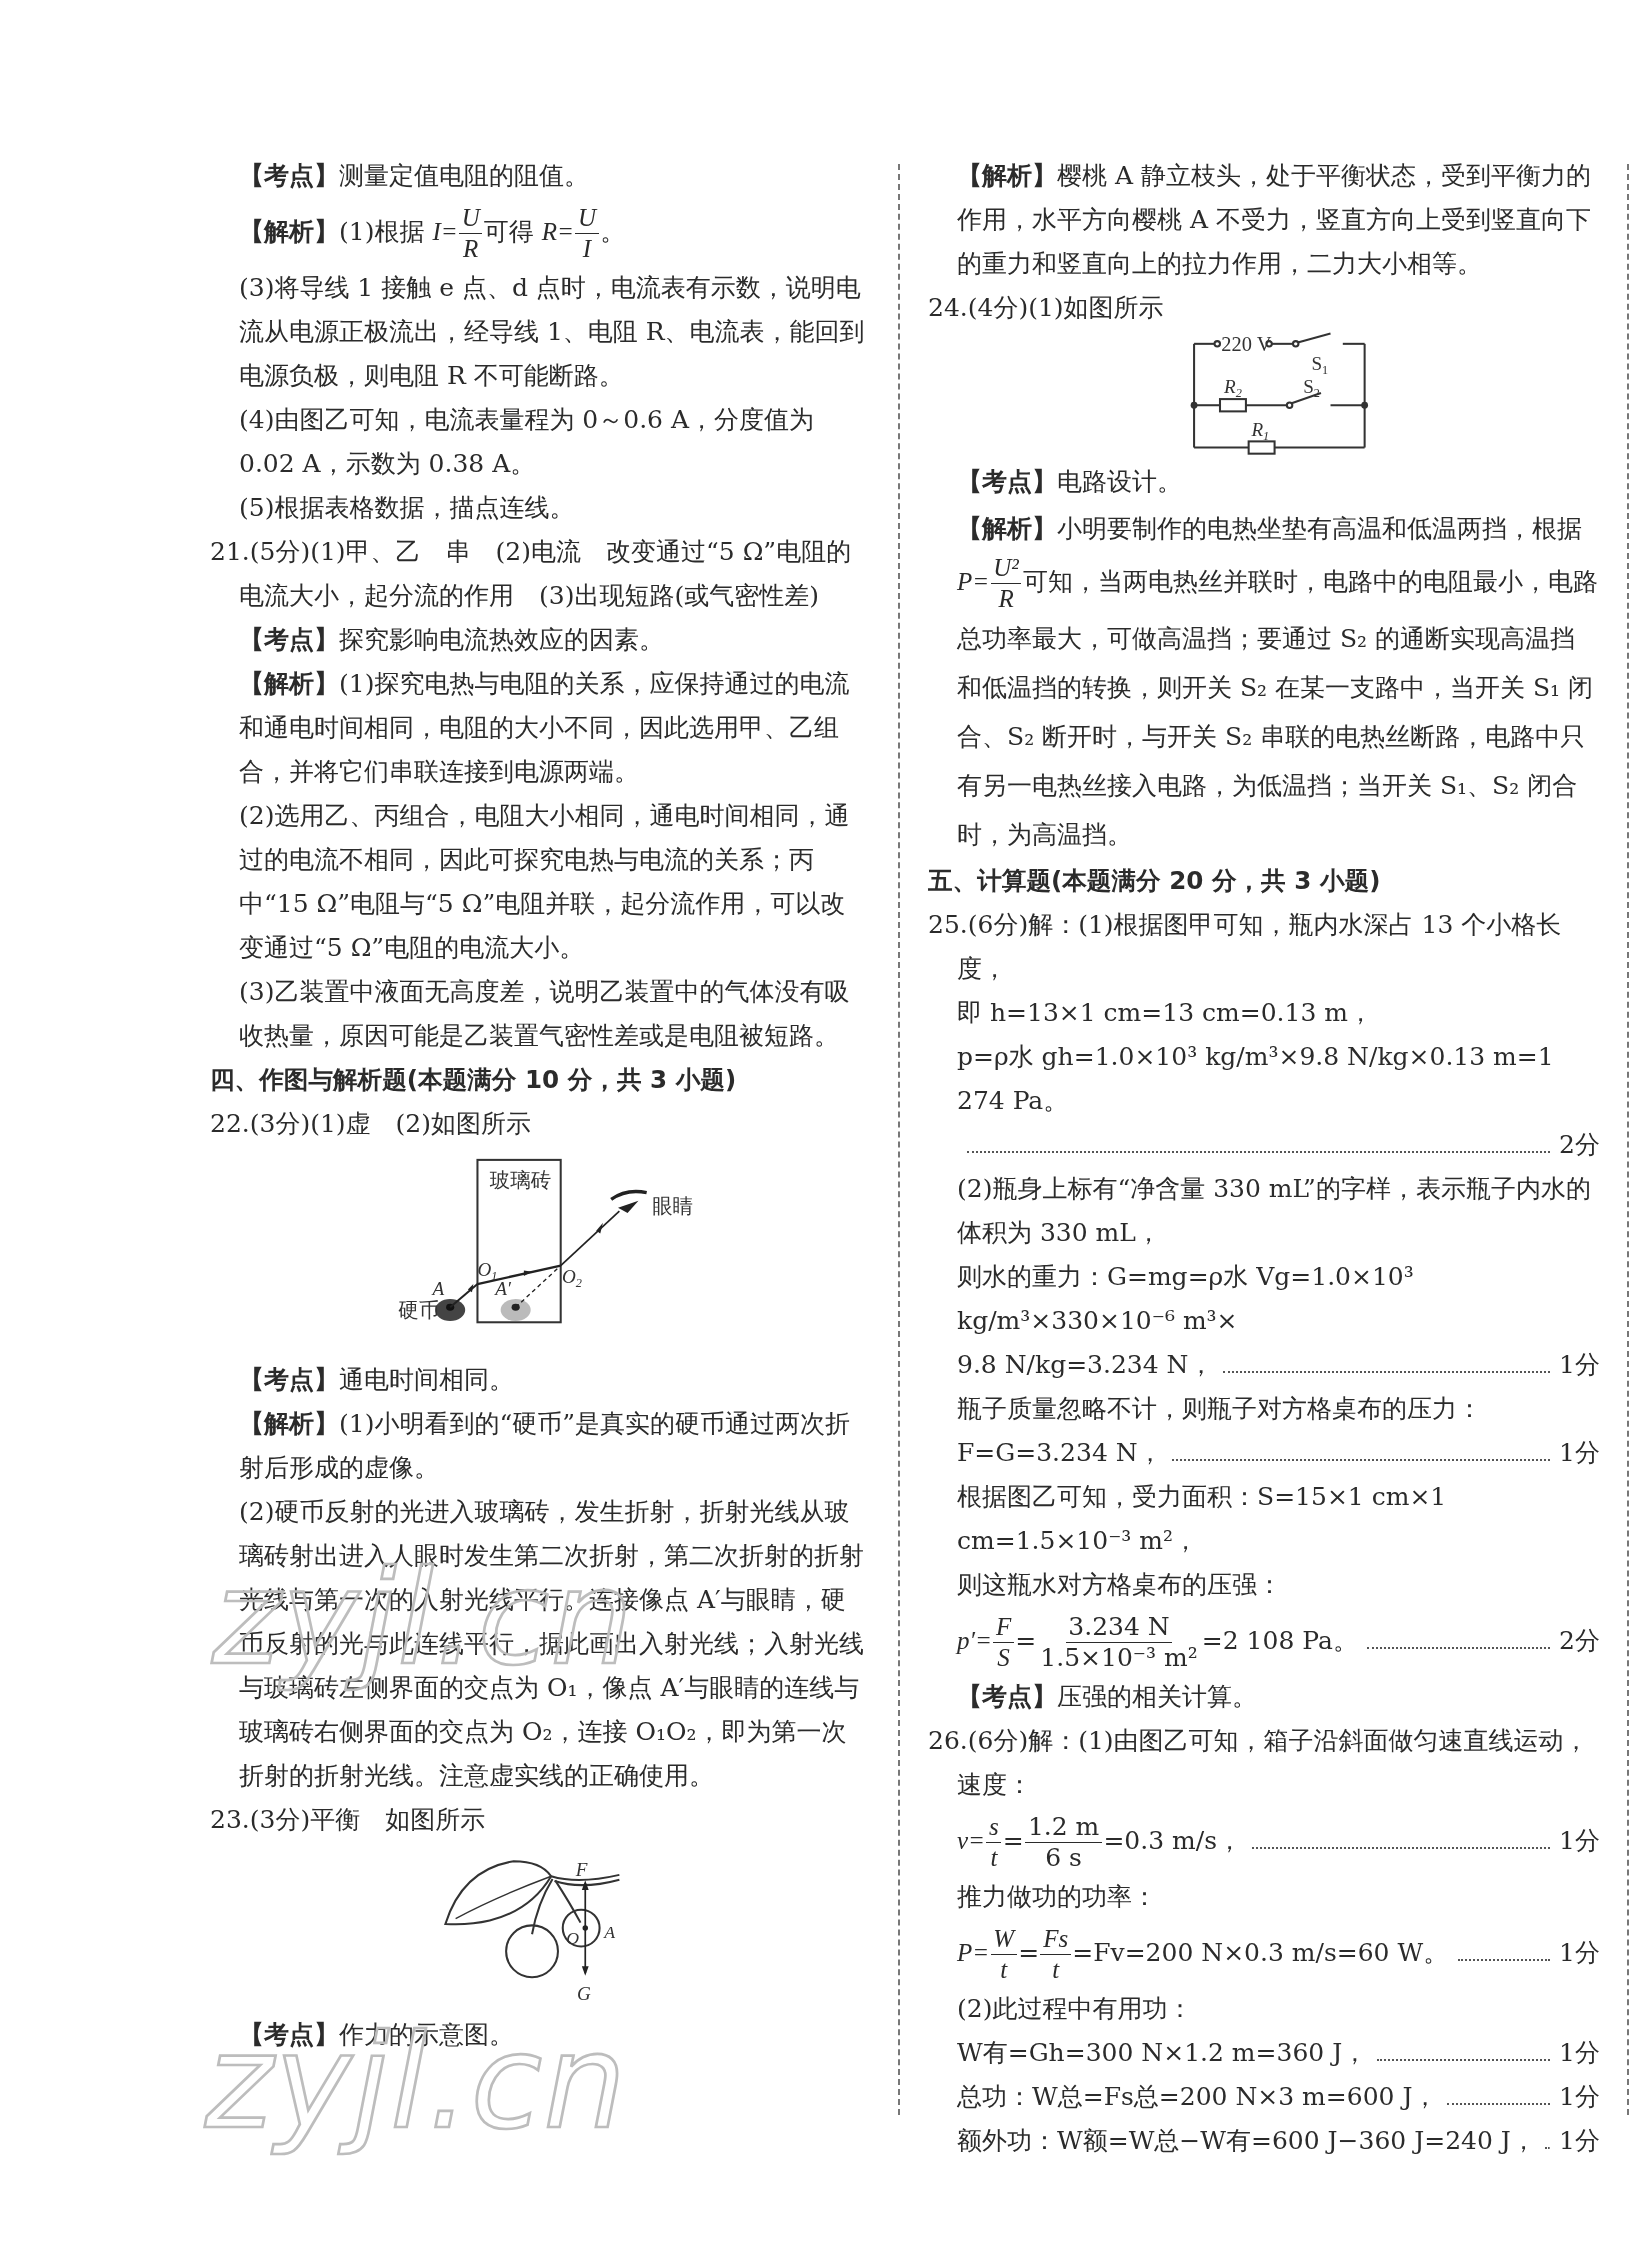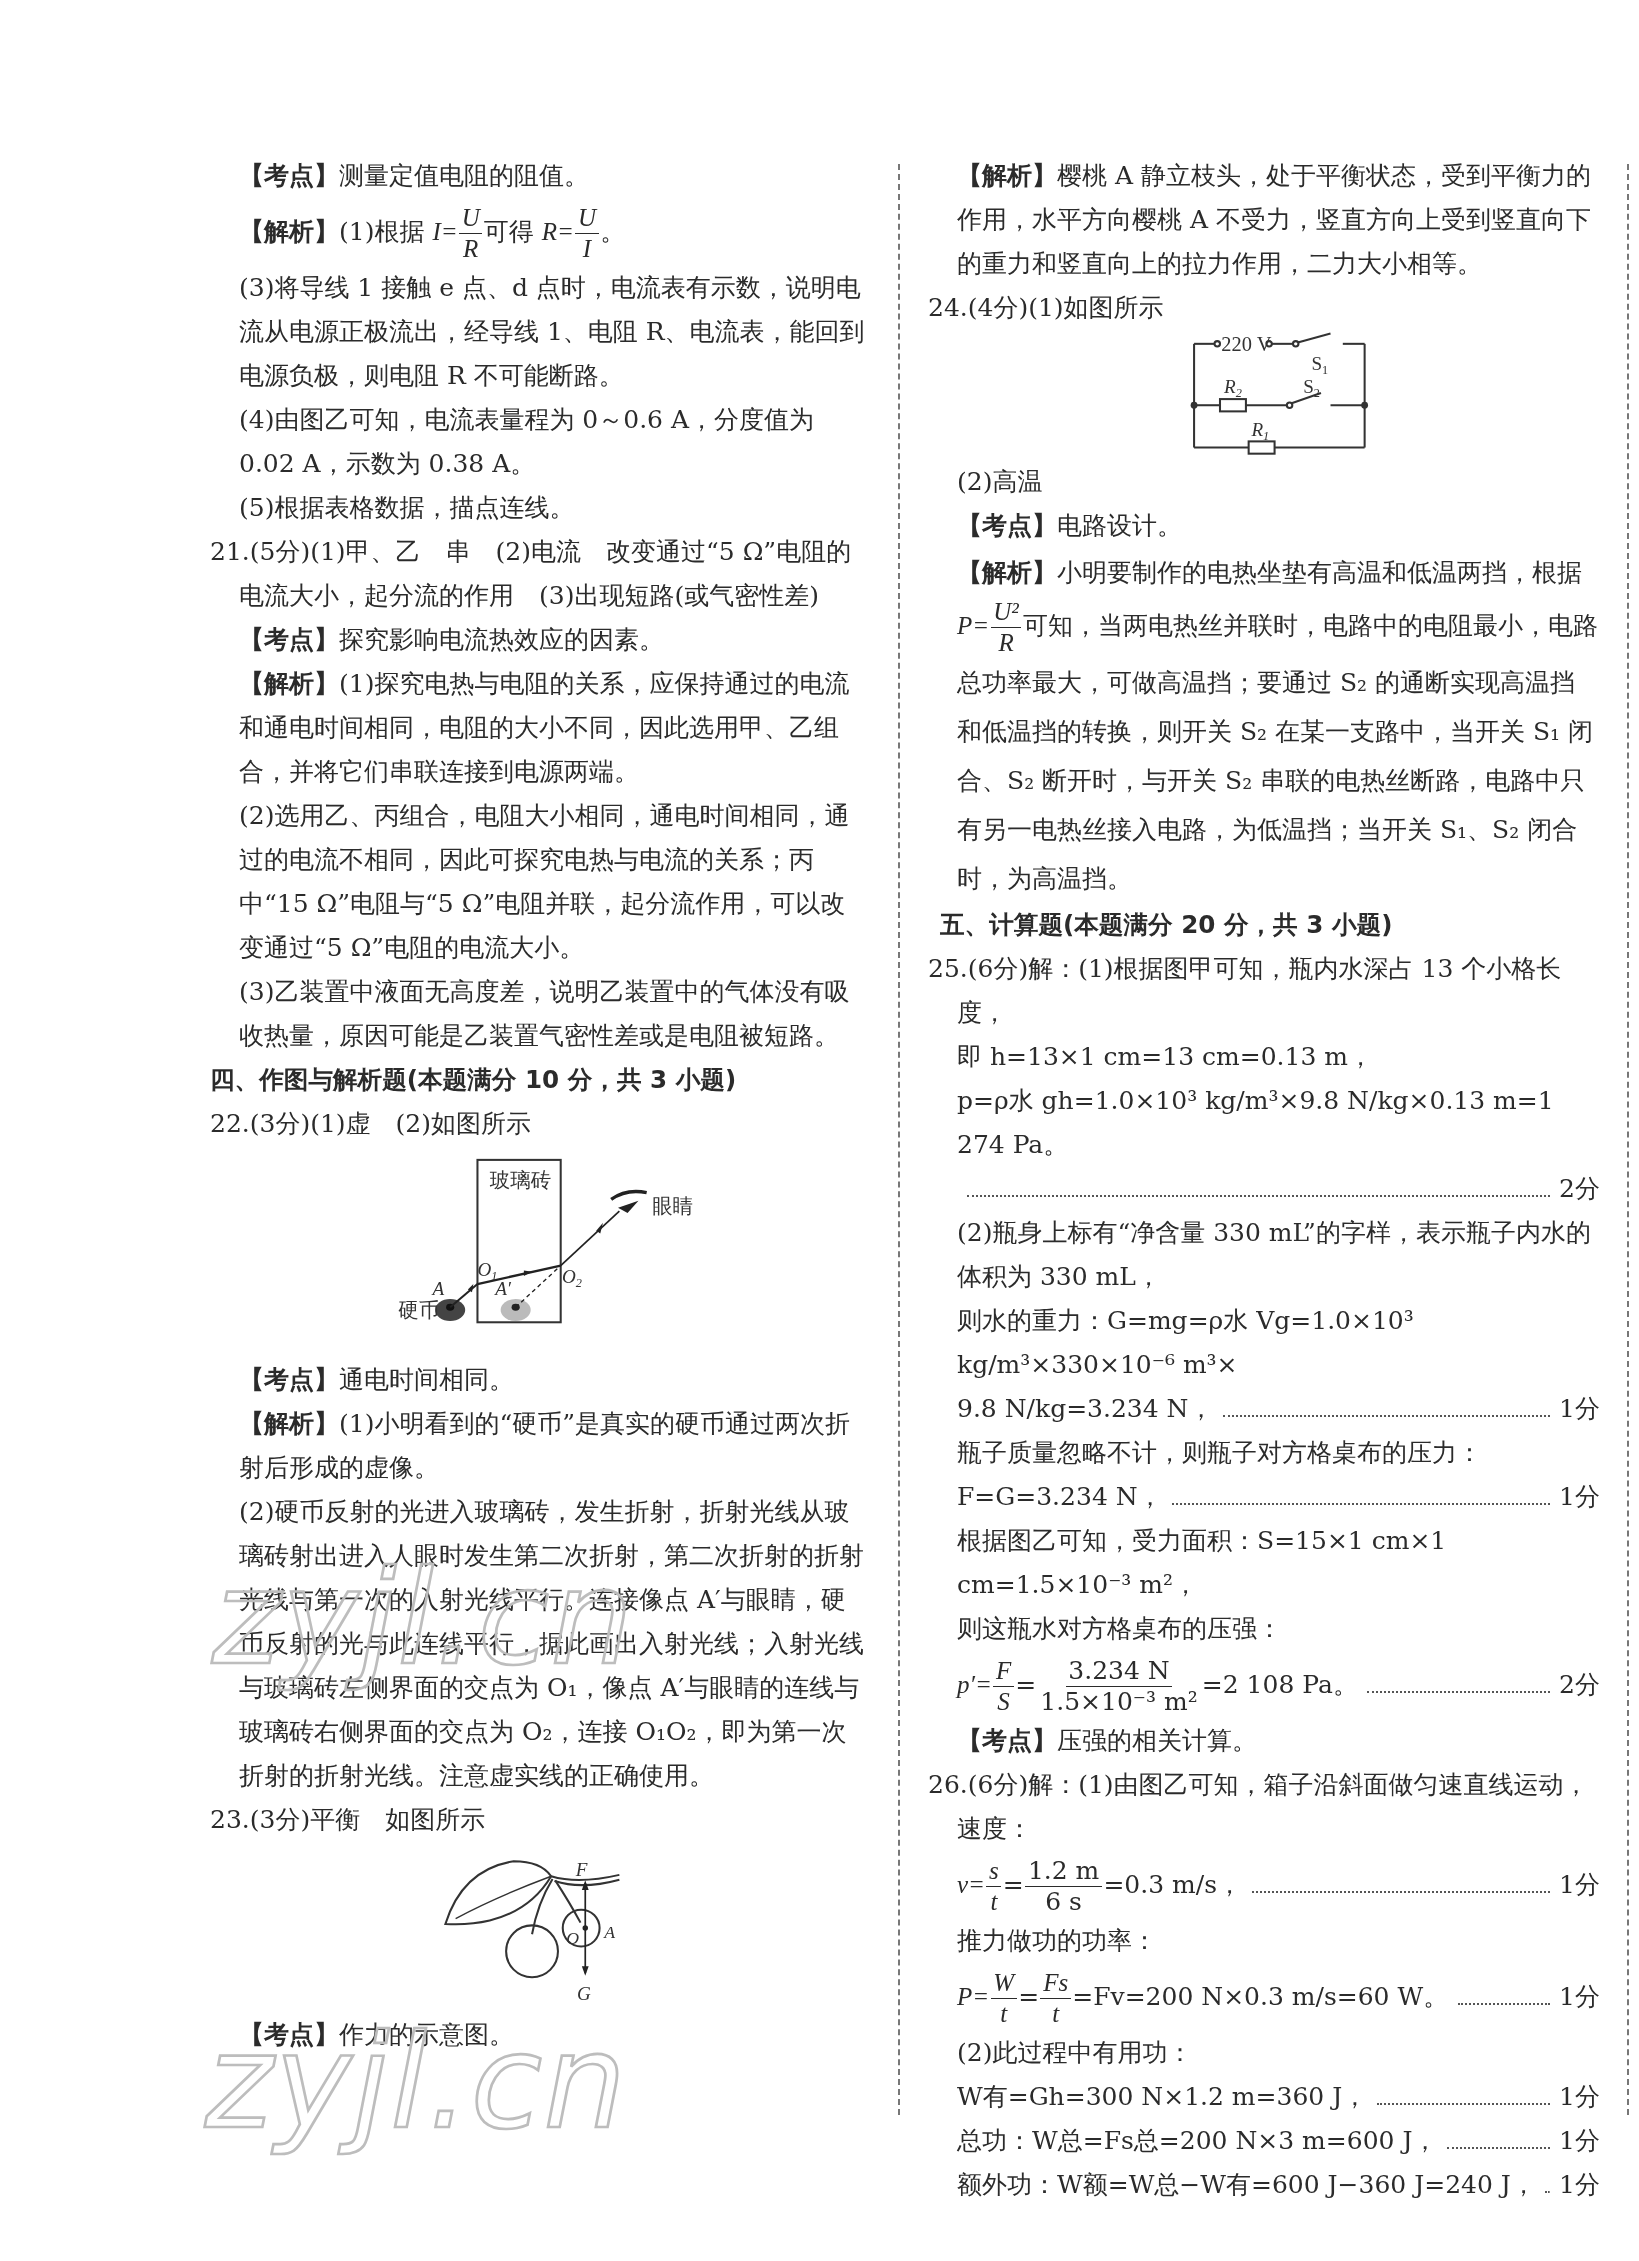--- a/index.html
+++ b/index.html
@@ -163,28 +163,27 @@
       <circle cx="390" cy="110" r="5" fill="#333"></circle>
       <circle cx="640" cy="110" r="5" fill="#333"></circle>
       <text x="430" y="31" font-size="30" fill="#333" font-family="Liberation Serif, serif">220 V</text>
       <text x="562" y="58" font-size="28" fill="#333" font-family="Liberation Serif, serif"><tspan>S</tspan><tspan font-size="18" dy="6">1</tspan></text>
       <text x="550" y="92" font-size="28" fill="#333" font-family="Liberation Serif, serif"><tspan>S</tspan><tspan font-size="18" dy="6">2</tspan></text>
       <text x="434" y="92" font-size="28" font-style="italic" fill="#333" font-family="Liberation Serif, serif"><tspan>R</tspan><tspan font-size="18" dy="6">2</tspan></text>
       <text x="474" y="155" font-size="28" font-style="italic" fill="#333" font-family="Liberation Serif, serif"><tspan>R</tspan><tspan font-size="18" dy="6">1</tspan></text>
     </svg>
   </div>
 
-  <p class="p">(2)高温</p>
   <p class="p"><span class="tag">【考点】</span><span>电路设计。</span></p>
   <p class="p" style="line-height:49px;"><span class="tag">【解析】</span><span>小明要制作的电热坐垫有高温和低温两挡，根据 </span><span class="it">P=</span><span class="frac">
         <span class="num it">U²</span>
         <span class="den it">R</span>
       </span><span>可知，当两电热丝并联时，电路中的电阻最小，电路总功率最大，可做高温挡；要通过 S₂ 的通断实现高温挡和低温挡的转换，则开关 S₂ 在某一支路中，当开关 S₁ 闭合、S₂ 断开时，与开关 S₂ 串联的电热丝断路，电路中只有另一电热丝接入电路，为低温挡；当开关 S₁、S₂ 闭合时，为高温挡。</span></p>
 
-  <p class="sec" style="line-height:44px;margin-left:12px;">五、计算题(本题满分 20 分，共 3 小题)</p>
+  <p class="sec" style="line-height:44px;">五、计算题(本题满分 20 分，共 3 小题)</p>
 
   <p class="q">25.(6分)解：(1)根据图甲可知，瓶内水深占 13 个小格长度，</p>
   <p class="p">即 h=13×1 cm=13 cm=0.13 m，</p>
   <p class="p">p=ρ水 gh=1.0×10³ kg/m³×9.8 N/kg×0.13 m=1 274 Pa。</p>
   <p class="score-line">
       <span class="dots"></span>
       <span class="pts">2分</span>
     </p>
   <p class="p">(2)瓶身上标有“净含量 330 mL”的字样，表示瓶子内水的体积为 330 mL，</p>
   <p class="p">则水的重力：G=mg=ρ水 Vg=1.0×10³ kg/m³×330×10⁻⁶ m³×</p>

